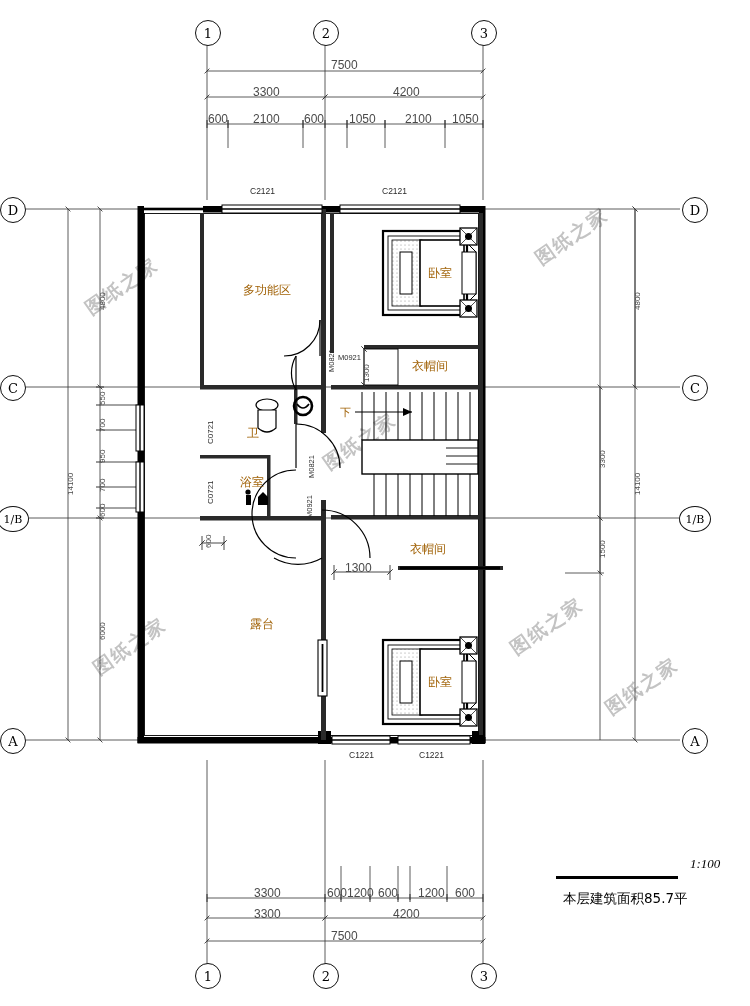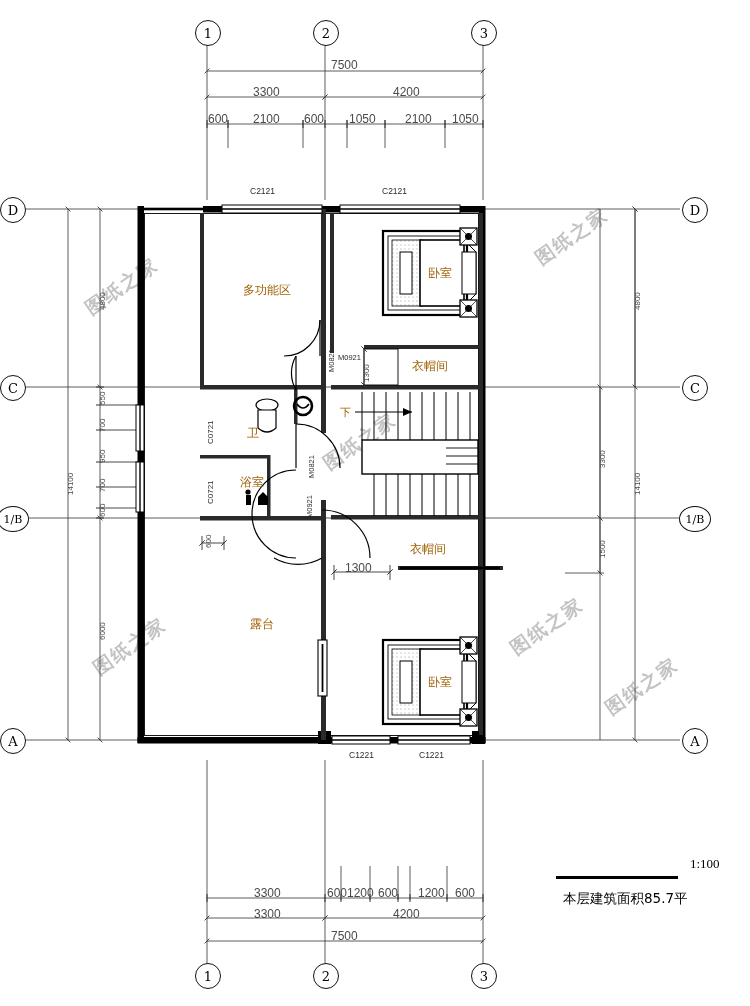--- a/index.html
+++ b/index.html
@@ -426,16 +426,16 @@
   <div class="bub" style="left:0px;top:375px;">C</div>
   <div class="bub wide" style="left:-3px;top:506px;">1/B</div>
   <div class="bub" style="left:0px;top:728px;">A</div>
 
   <div class="bub" style="left:682px;top:197px;">D</div>
   <div class="bub" style="left:682px;top:375px;">C</div>
   <div class="bub wide" style="left:679px;top:506px;">1/B</div>
   <div class="bub" style="left:682px;top:728px;">A</div>
 
   <div class="tline" style="left:556px;top:876px;width:122px;height:3px;"></div>
-  <div class="scale" style="left:690px;top:856px;">1:100</div>
+  <div class="scale" style="left:690px;top:856px;font-style:italic;">1:100</div>
   <div class="area" style="left:563px;top:890px;">本层建筑面积85.7平</div>
 
 </div>
 
 </body></html>

